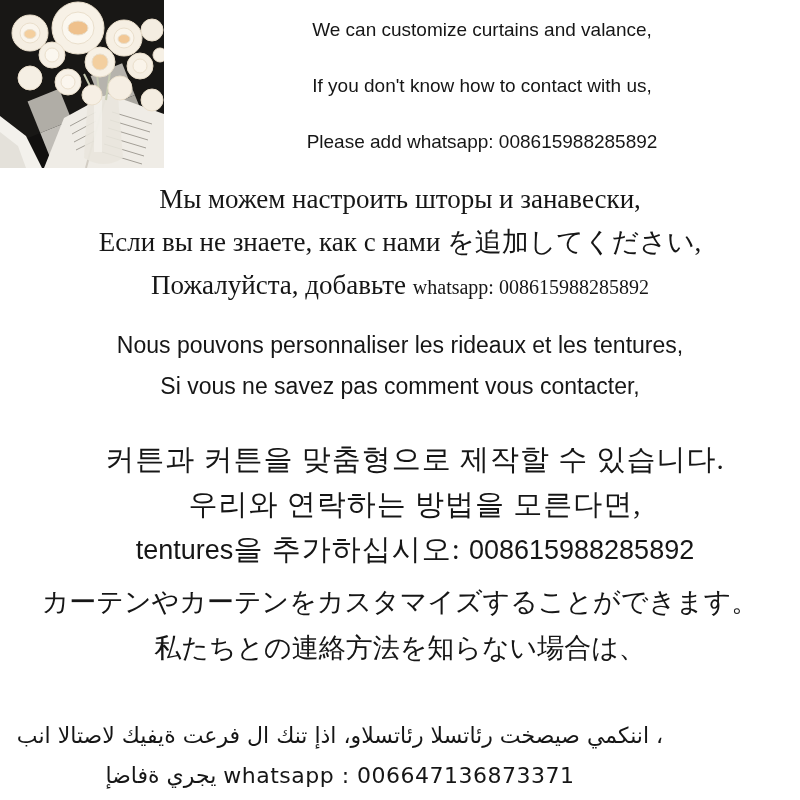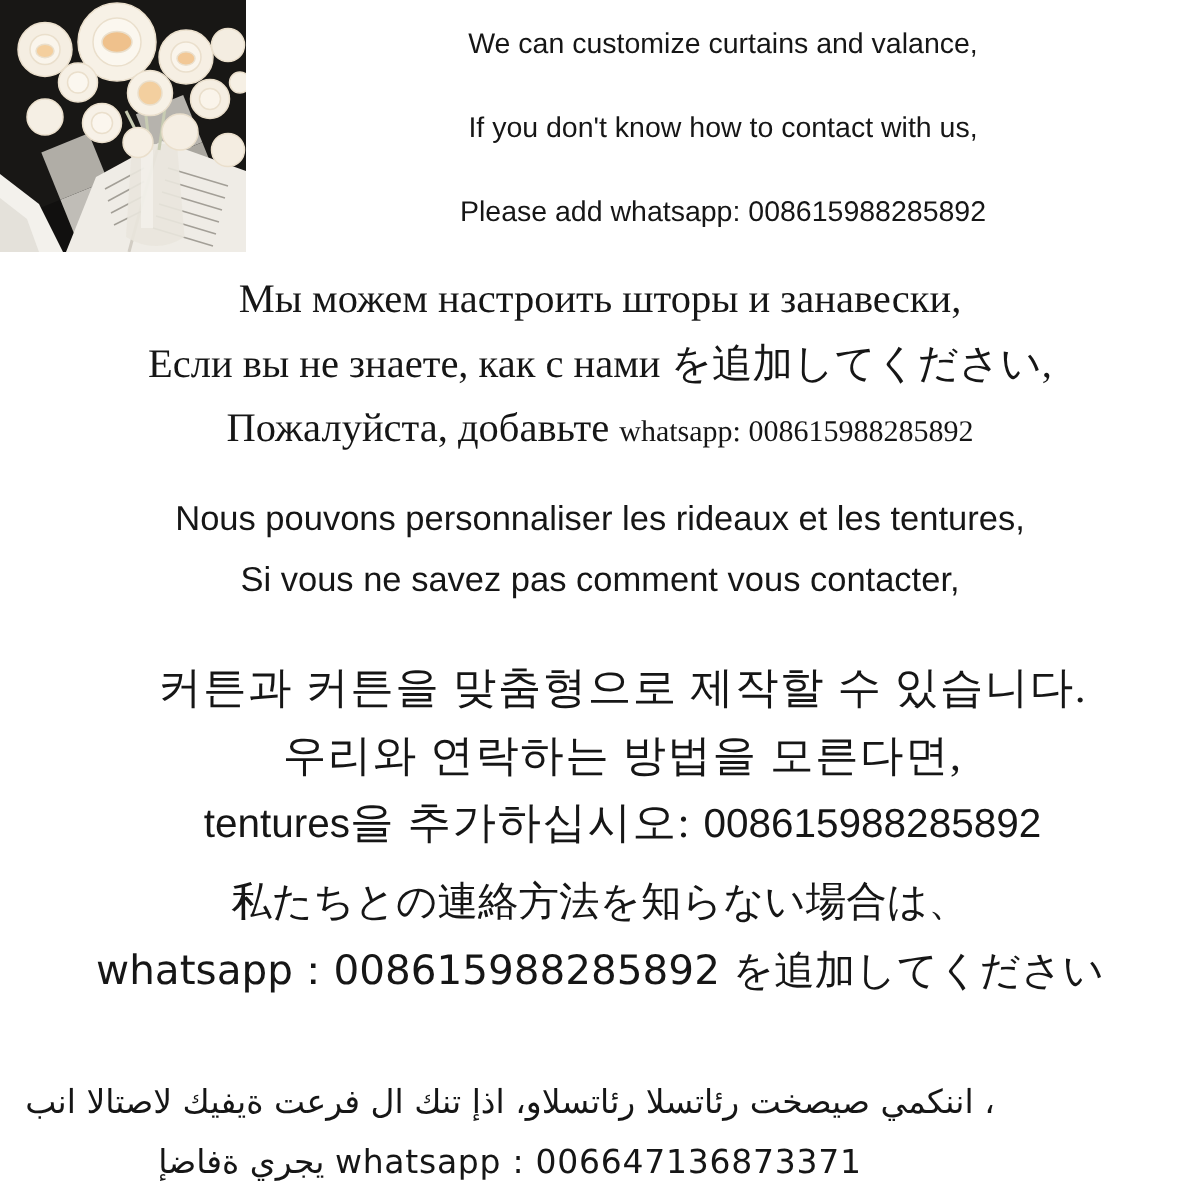--- a/index.html
+++ b/index.html
@@ -121,20 +121,20 @@
   <div class="ln">Si vous ne savez pas comment vous contacter,</div>
 </div>
 
 <div class="blk ko">
   <div class="ln">커튼과 커튼을 맞춤형으로 제작할 수 있습니다.</div>
   <div class="ln">우리와 연락하는 방법을 모른다면,</div>
   <div class="ln"><span class="latin">tentures</span><span>을 추가하십시오: </span><span class="latin">008615988285892</span></div>
 </div>
 
 <div class="blk ja">
+  <div class="ln">カーテンやカーテンをカスタマイズすることができます。</div>
   <div class="ln">私たちとの連絡方法を知らない場合は、</div>
-  <div class="ln">whatsapp：008615988285892 を追加してください</div>
 </div>
 
 <div class="blk ar">
   <div class="ln">اننكمي صيصخت رئاتسلا رئاتسلاو، اذإ تنك ال فرعت ةيفيك لاصتالا انب ،</div>
   <div class="ln">يجري ةفاضإ whatsapp : 006647136873371</div>
 </div>
 
 </body></html>

